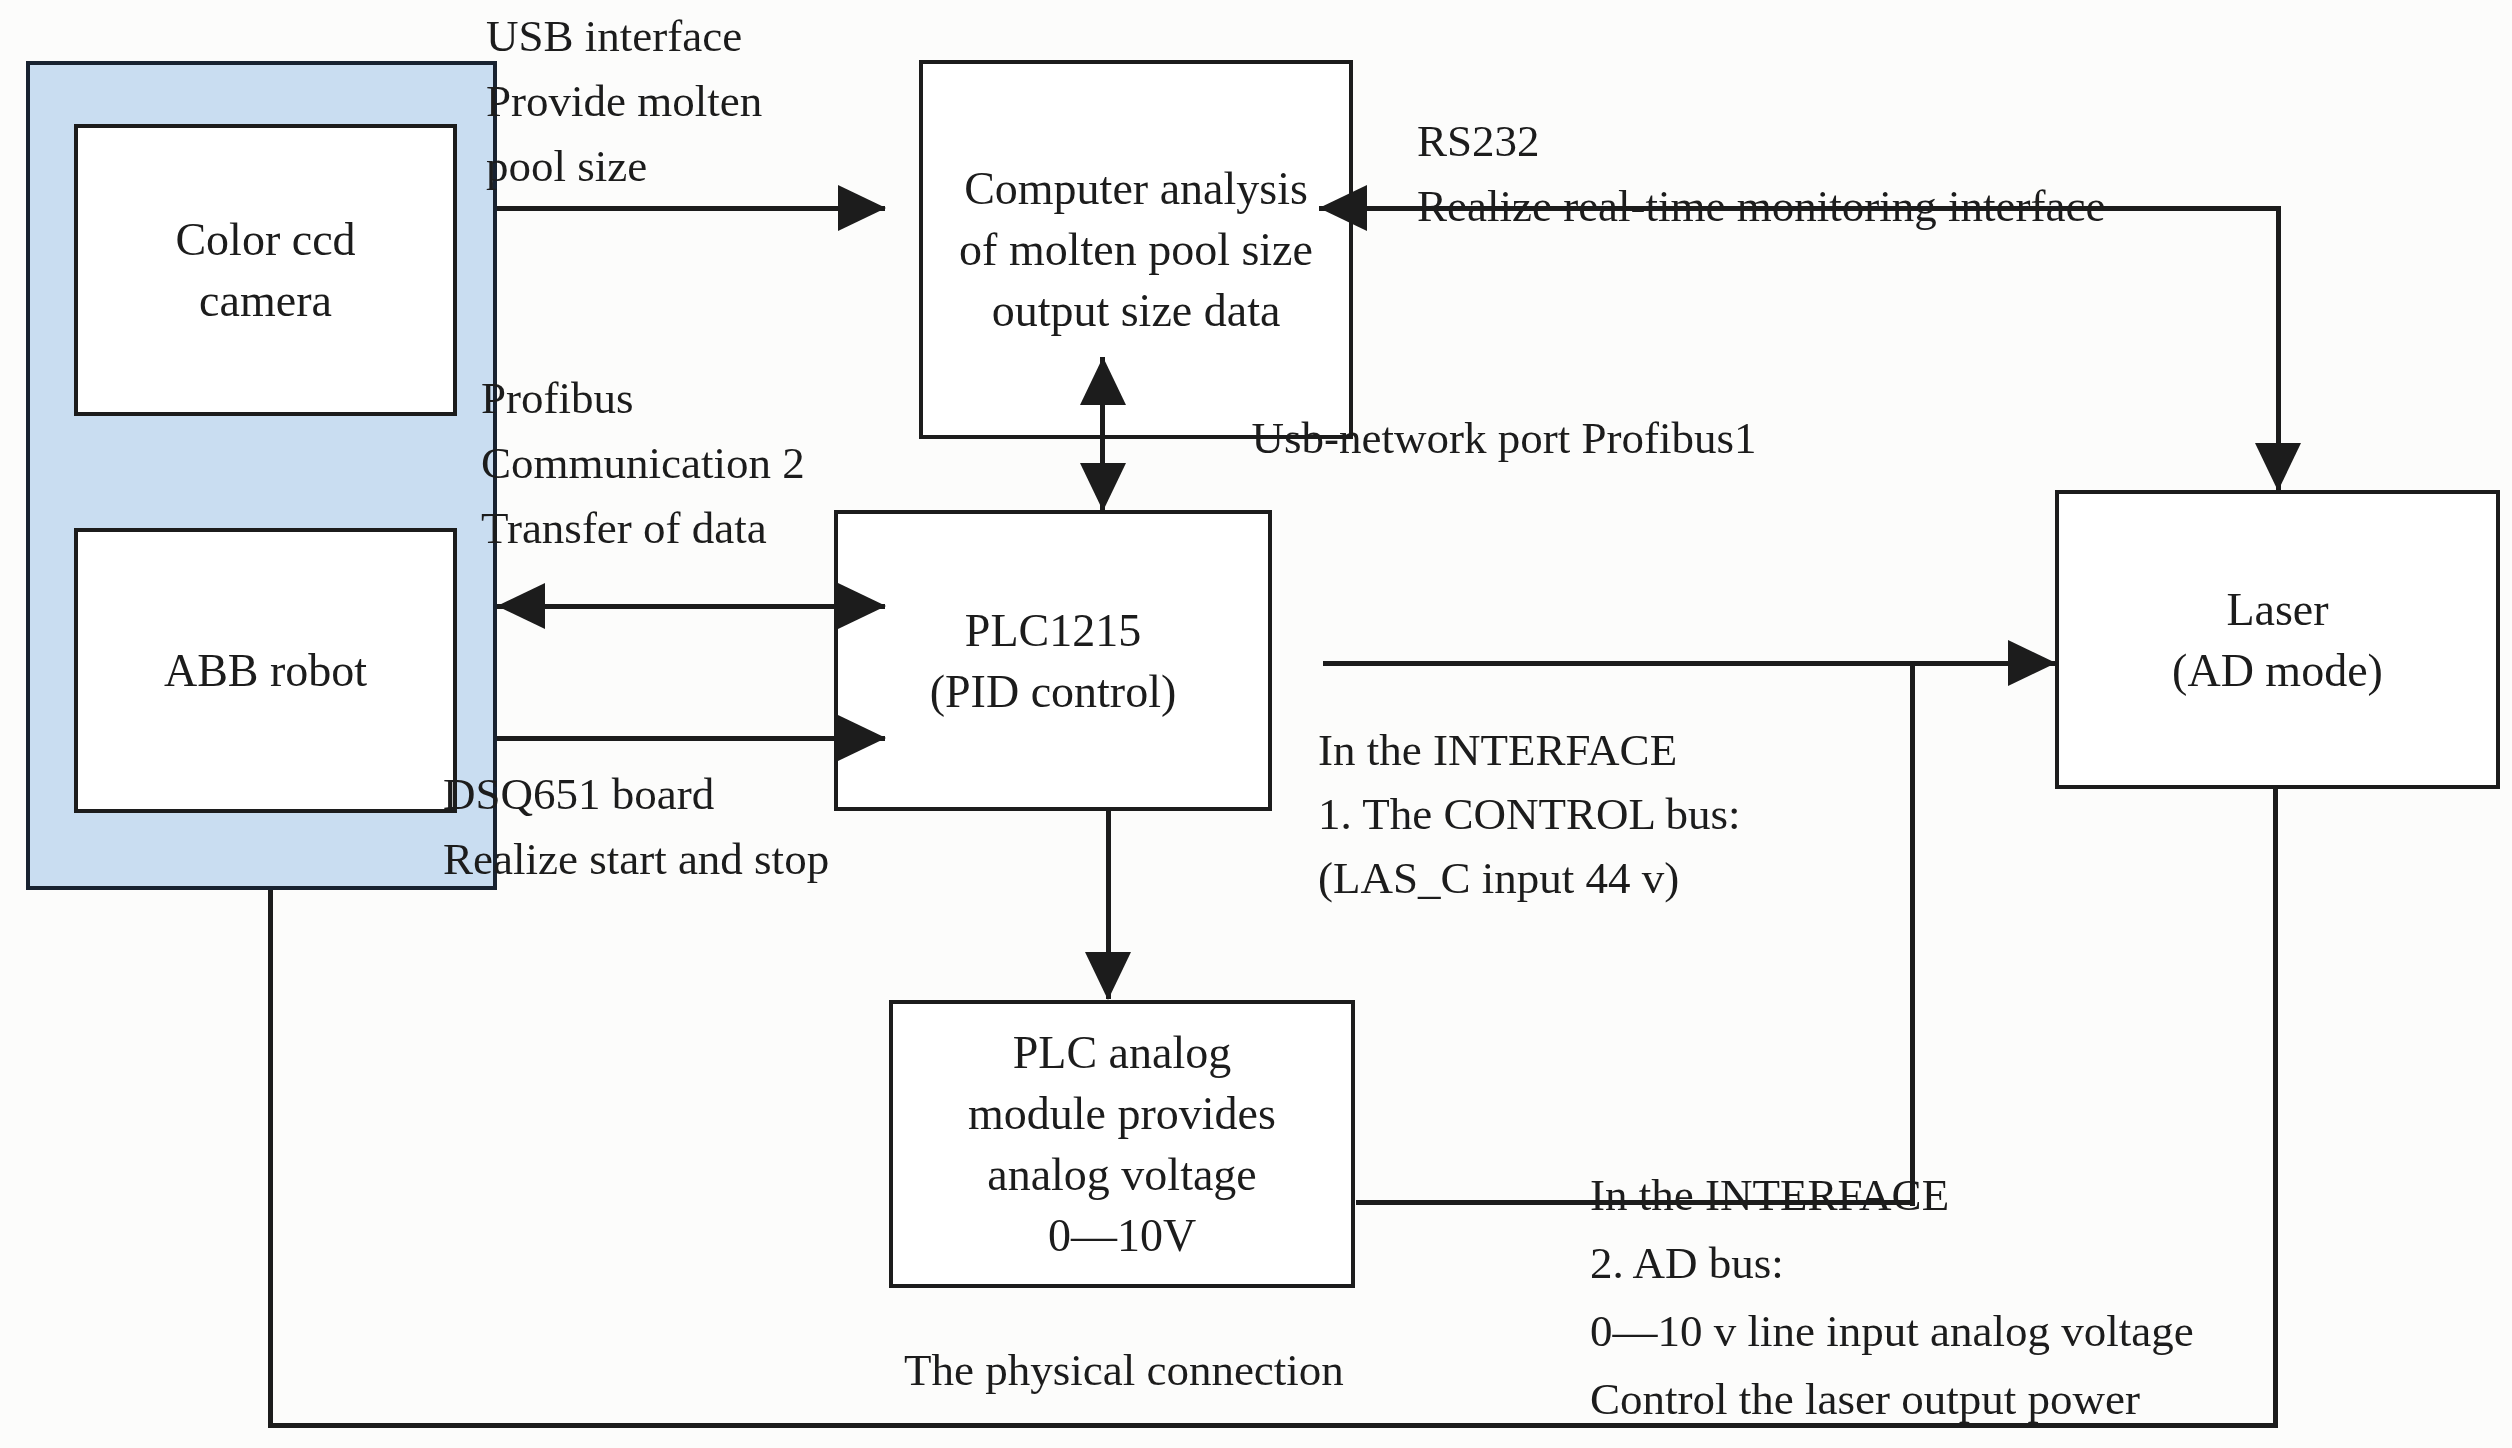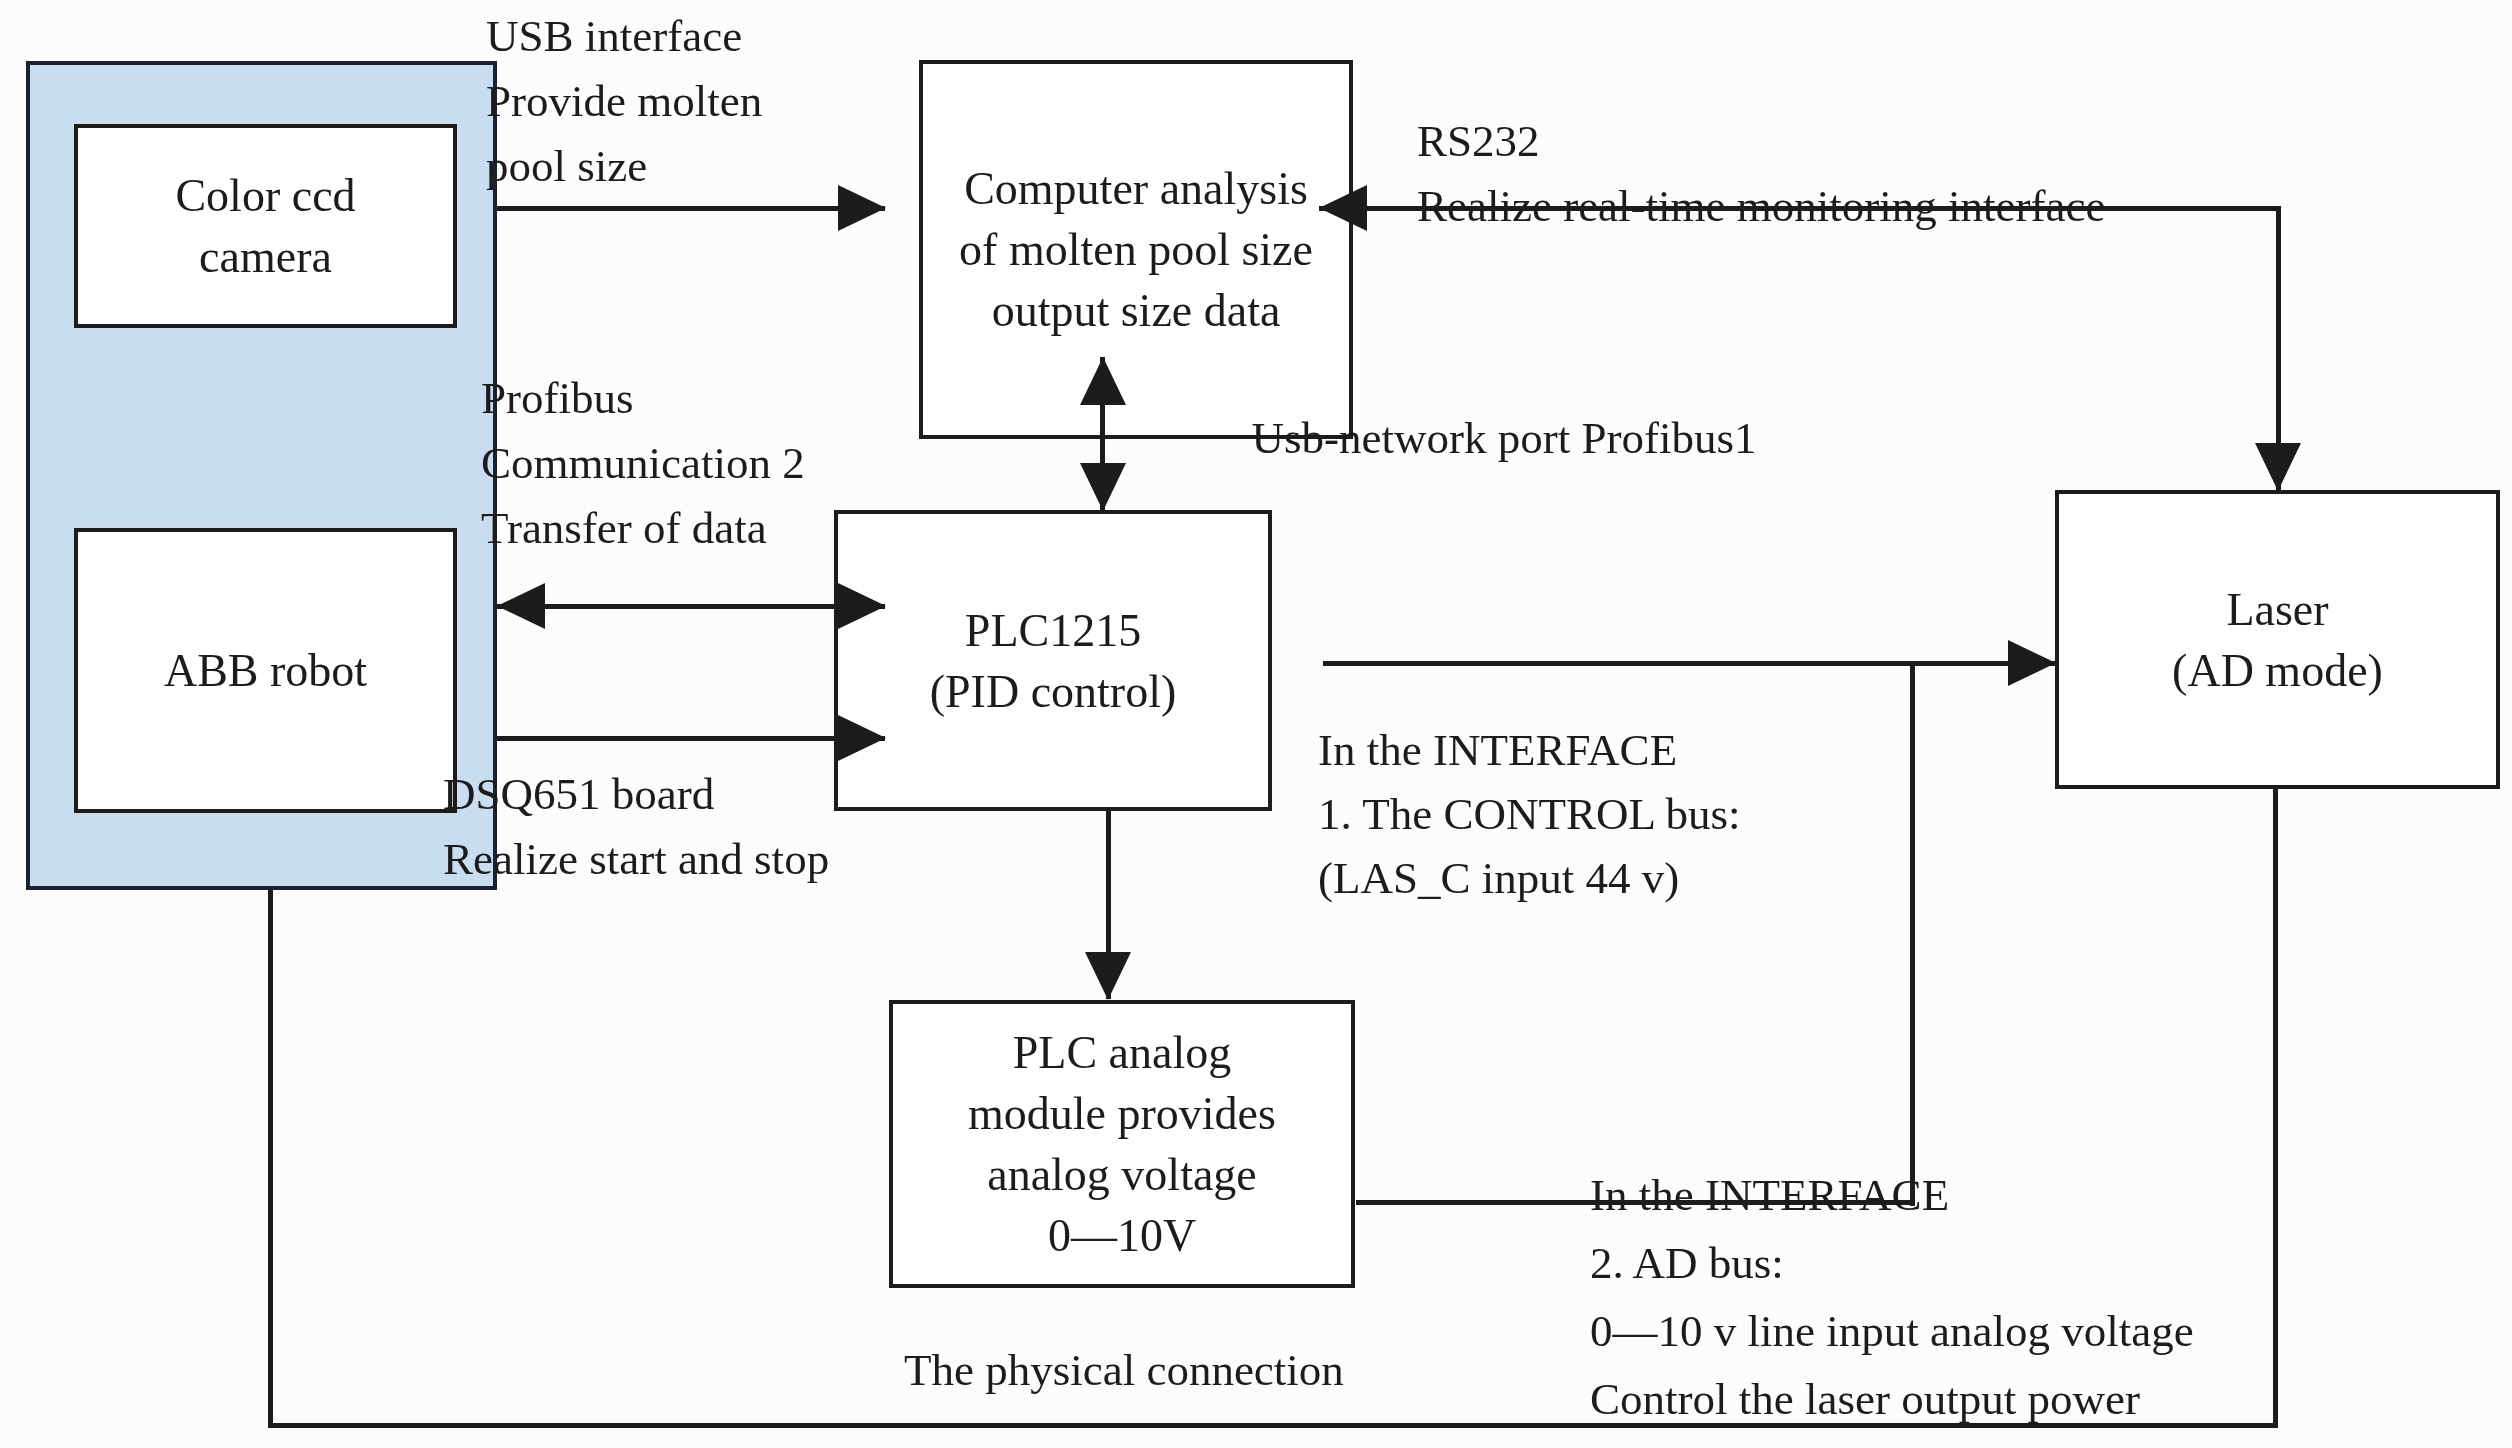--- a/index.html
+++ b/index.html
@@ -40,21 +40,21 @@
   .ah.down {border-left:23px solid transparent;border-right:23px solid transparent;border-top:48px solid #1c1c1c;}
   .ah.up   {border-left:23px solid transparent;border-right:23px solid transparent;border-bottom:48px solid #1c1c1c;}
 </style>
 </head>
 <body>
 
 <div class="stage">
 
   <div class="container-box" style="left:26px;top:61px;width:471px;height:829px;"></div>
 
-  <div class="box" style="left:74px;top:124px;width:383px;height:204px;">
+  <div class="box" style="left:74px;top:124px;width:383px;height:292px;">
     <div>Color ccd</div>
     <div>camera</div>
   </div>
 
   <div class="box" style="left:74px;top:528px;width:383px;height:285px;">
     <div>ABB robot</div>
   </div>
 
   <div class="box" style="left:919px;top:60px;width:434px;height:379px;">
     <div>Computer analysis</div>

